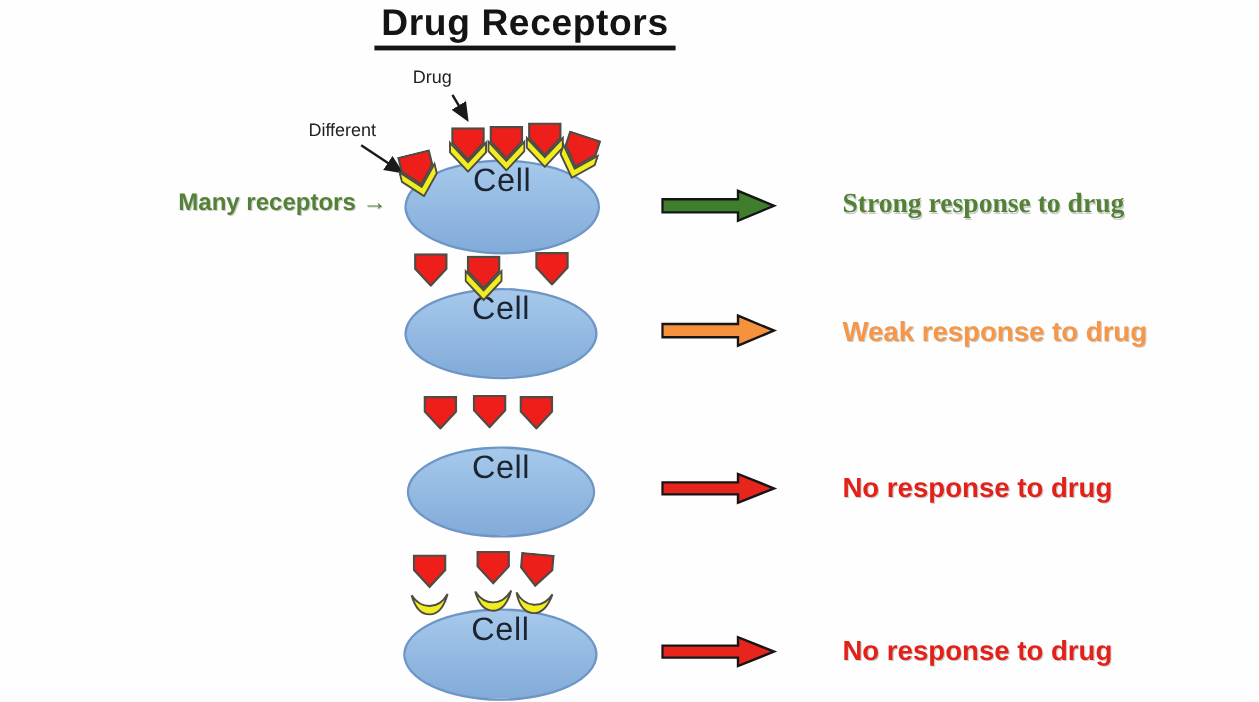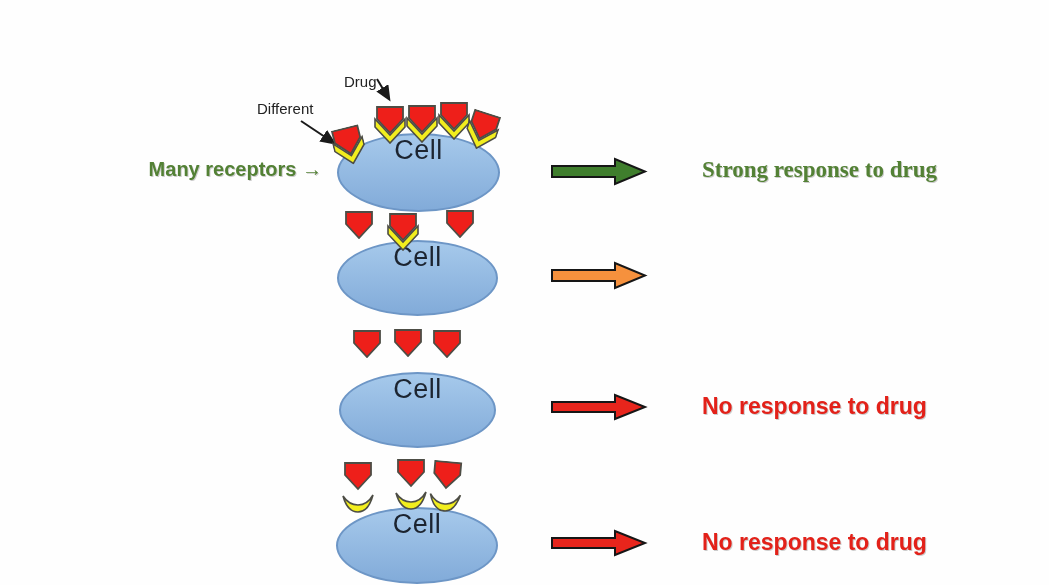--- a/index.html
+++ b/index.html
@@ -13,21 +13,21 @@
   
   .title-wrap{position:absolute;left:250px;top:1px;width:375px;text-align:center;}
   .title{
     display:inline-block;
     font-size:31px;font-weight:800;color:var(--title_color);
     border-bottom:4px solid var(--title_color);
     padding:0 6px 1px 6px;letter-spacing:.5px;
   }
   
   .ann{position:absolute;font-size:15px;color:var(--annotation_color);white-space:nowrap;}
-  .ann-drug{left:344px;top:73px;}
+  .ann-drug{left:344px;top:56px;}
   .ann-receptor{left:257px;top:100px;}
   .overlay{position:absolute;left:0;top:0;pointer-events:none;}
   
   .cell{
     position:absolute;border-radius:50%;
     background:linear-gradient(180deg,var(--cell_fill_top) 0%,var(--cell_fill_bottom) 100%);
     border:2px solid var(--cell_border);
     display:flex;align-items:flex-start;justify-content:center;
     box-sizing:border-box;
   }
@@ -63,20 +63,23 @@
   .resp1{top:157px;color:var(--green_text);font-family:Liberation Serif, serif;}
   .resp2{top:263px;color:var(--orange_text);}
   .resp3{top:393px;color:var(--red_text);}
   .resp4{top:529px;color:var(--red_text);}
 </style>
 </head>
 <body>
 
 <div class="canvas">
 
+  <div class="title-wrap">
+    <span class="title">Drug Receptors</span>
+  </div>
 
   <div class="ann ann-drug">Drug</div>
   <div class="ann ann-receptor">Different</div>
 
   <svg class="overlay" width="1049" height="585">
     <defs>
       <marker id="ah" markerWidth="9" markerHeight="8" refX="6.5" refY="3.5" orient="auto">
         <path d="M0,0 L8,3.5 L0,7 Z" fill="#1a1a1a"></path>
       </marker>
     </defs>
@@ -128,20 +131,21 @@
     <path d="M1,13 L16,29 L31,13 L31,21 L16,37 L1,21 Z" style="fill:var(--receptor_fill);stroke:var(--outline);stroke-width:1.6"></path>
     <path d="M3,1 L29,1 L29,13 L16,27 L3,13 Z" style="fill:var(--drug_fill);stroke:var(--outline);stroke-width:1.8"></path>
   </svg>
   <svg class="shape" style="left:444px;top:210px" width="32" height="28" viewBox="0 0 32 28">
     <path d="M3,1 L29,1 L29,13 L16,27 L3,13 Z" style="fill:var(--drug_fill);stroke:var(--outline);stroke-width:1.8"></path>
   </svg>
 
   <svg class="barrow ba2" width="98" height="32" viewBox="0 0 98 32">
     <polygon points="1,10 64,10 64,3 94,15.5 64,28 64,21 1,21" style="fill:var(--orange_arrow);stroke:var(--arrow_outline);stroke-width:2"></polygon>
   </svg>
+  <div class="resp resp2">Weak response to drug</div>
 
 
   <div class="cell cell3">
     <span class="cell-label">Cell</span>
   </div>
 
   <svg class="shape" style="left:351px;top:330px" width="32" height="28" viewBox="0 0 32 28">
     <path d="M3,1 L29,1 L29,13 L16,27 L3,13 Z" style="fill:var(--drug_fill);stroke:var(--outline);stroke-width:1.8"></path>
   </svg>
   <svg class="shape" style="left:392px;top:329px" width="32" height="28" viewBox="0 0 32 28">

